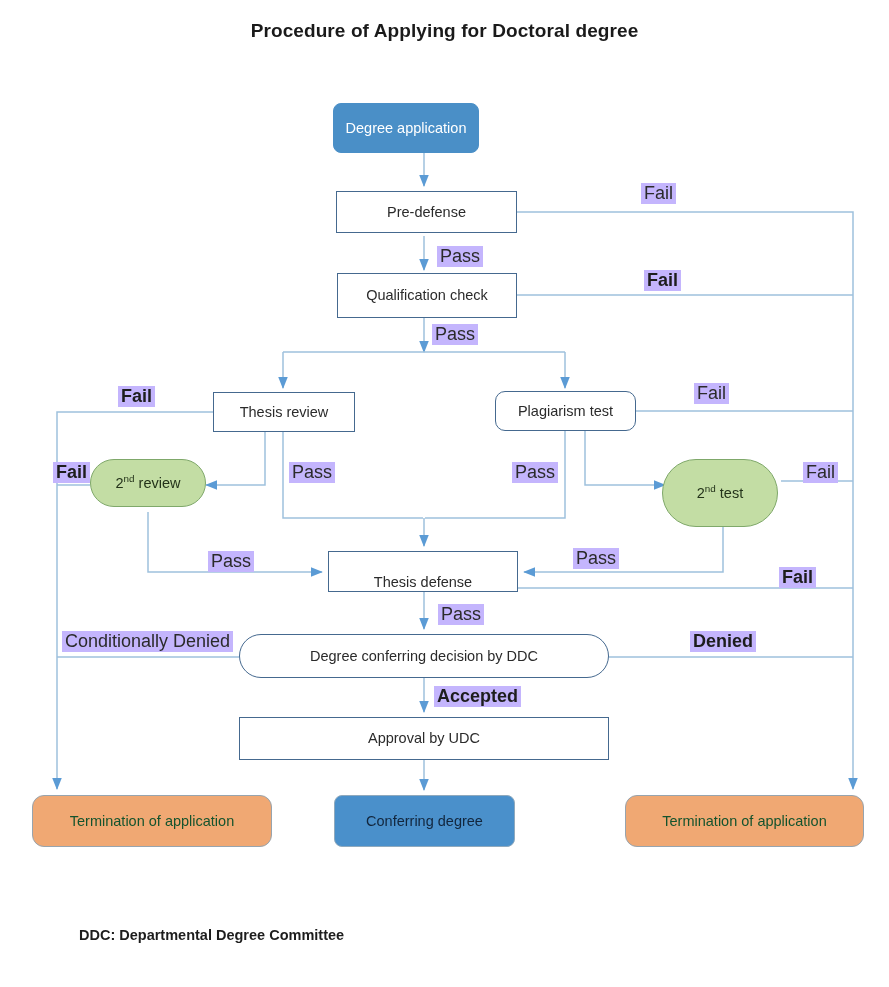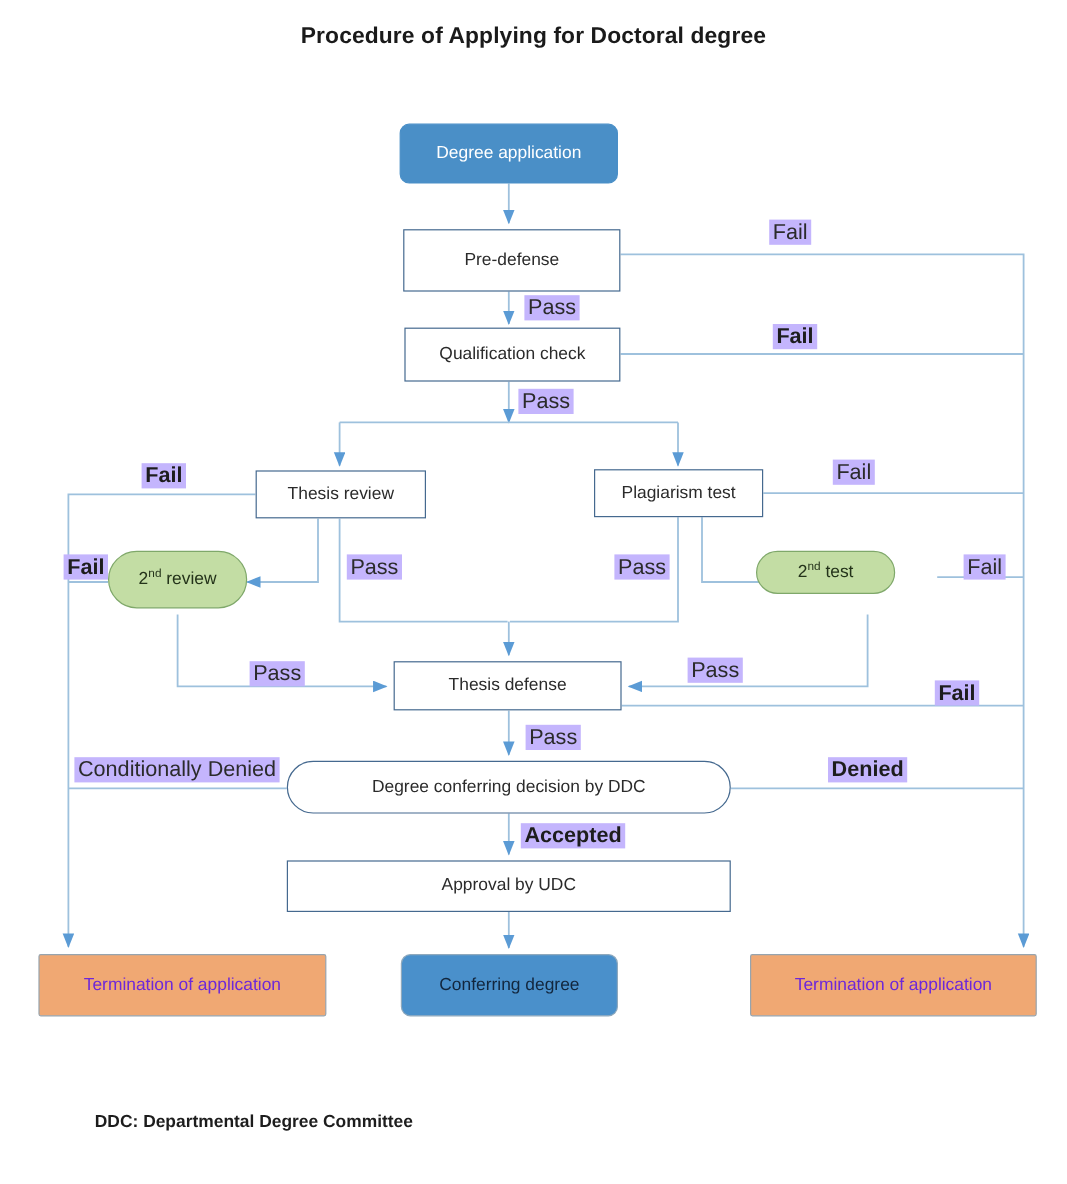--- a/index.html
+++ b/index.html
@@ -61,22 +61,22 @@
   }
   .node.terminal-blue {
     background: #4a90cb;
     border: 1.4px solid #8fa9bd;
     border-radius: 8px;
     color: #12263d;
   }
   .node.terminal-orange {
     background: #f0a873;
     border: 1.4px solid #97a4ae;
-    border-radius: 2px;
-    color: #6d28d9;
+    border-radius: 12px;
+    color: #14532d;
     justify-content: center;
   }
   .node.second {
     background: #c3dda4;
     border: 1.6px solid #7fa86a;
     border-radius: 999px;
     color: #24331a;
   }
   .node sup {
     font-size: 0.68em;
@@ -161,49 +161,49 @@
 
       <path d="M609,657 L853,657"></path>
 
       <path d="M424,678 L424,712" marker-end="url(#arrow)"></path>
 
       <path d="M424,760 L424,790" marker-end="url(#arrow)"></path>
 
     </g>
   </svg>
 
-  <div class="node start" style="left:333px; top:103px; width:182px; height:50px;">
+  <div class="node start" style="left:333px; top:103px; width:146px; height:50px;">
     <span>Degree application</span>
   </div>
 
-  <div class="node process" style="left:336px; top:191px; width:181px; height:52px;">
+  <div class="node process" style="left:336px; top:191px; width:181px; height:42px;">
     <span>Pre-defense</span>
   </div>
 
   <div class="node process" style="left:337px; top:273px; width:180px; height:45px;">
     <span>Qualification check</span>
   </div>
 
   <div class="node process" style="left:213px; top:392px; width:142px; height:40px;">
     <span>Thesis review</span>
   </div>
 
-  <div class="node process" style="left:495px; top:391px; width:141px; height:40px;">
+  <div class="node process" style="left:495px; top:391px; width:141px; height:40px;border-radius:10px;">
     <span>Plagiarism test</span>
   </div>
 
   <div class="node second" style="left:90px; top:459px; width:116px; height:48px;">
     <span><span>2</span><sup>nd</sup><span> review</span></span>
   </div>
 
-  <div class="node second" style="left:630px; top:459px; width:116px; height:36px;">
+  <div class="node second" style="left:662px; top:459px; width:116px; height:68px;">
     <span><span>2</span><sup>nd</sup><span> test</span></span>
   </div>
 
-  <div class="node process" style="left:328px; top:551px; width:190px; height:41px;">
+  <div class="node process" style="left:328px; top:551px; width:190px; height:41px;align-items:flex-end;">
     <span>Thesis defense</span>
   </div>
 
   <div class="node process" style="left:239px; top:634px; width:370px; height:44px;border-radius:22px;">
     <span>Degree conferring decision by DDC</span>
   </div>
 
   <div class="node process" style="left:239px; top:717px; width:370px; height:43px;">
     <span>Approval by UDC</span>
   </div>

